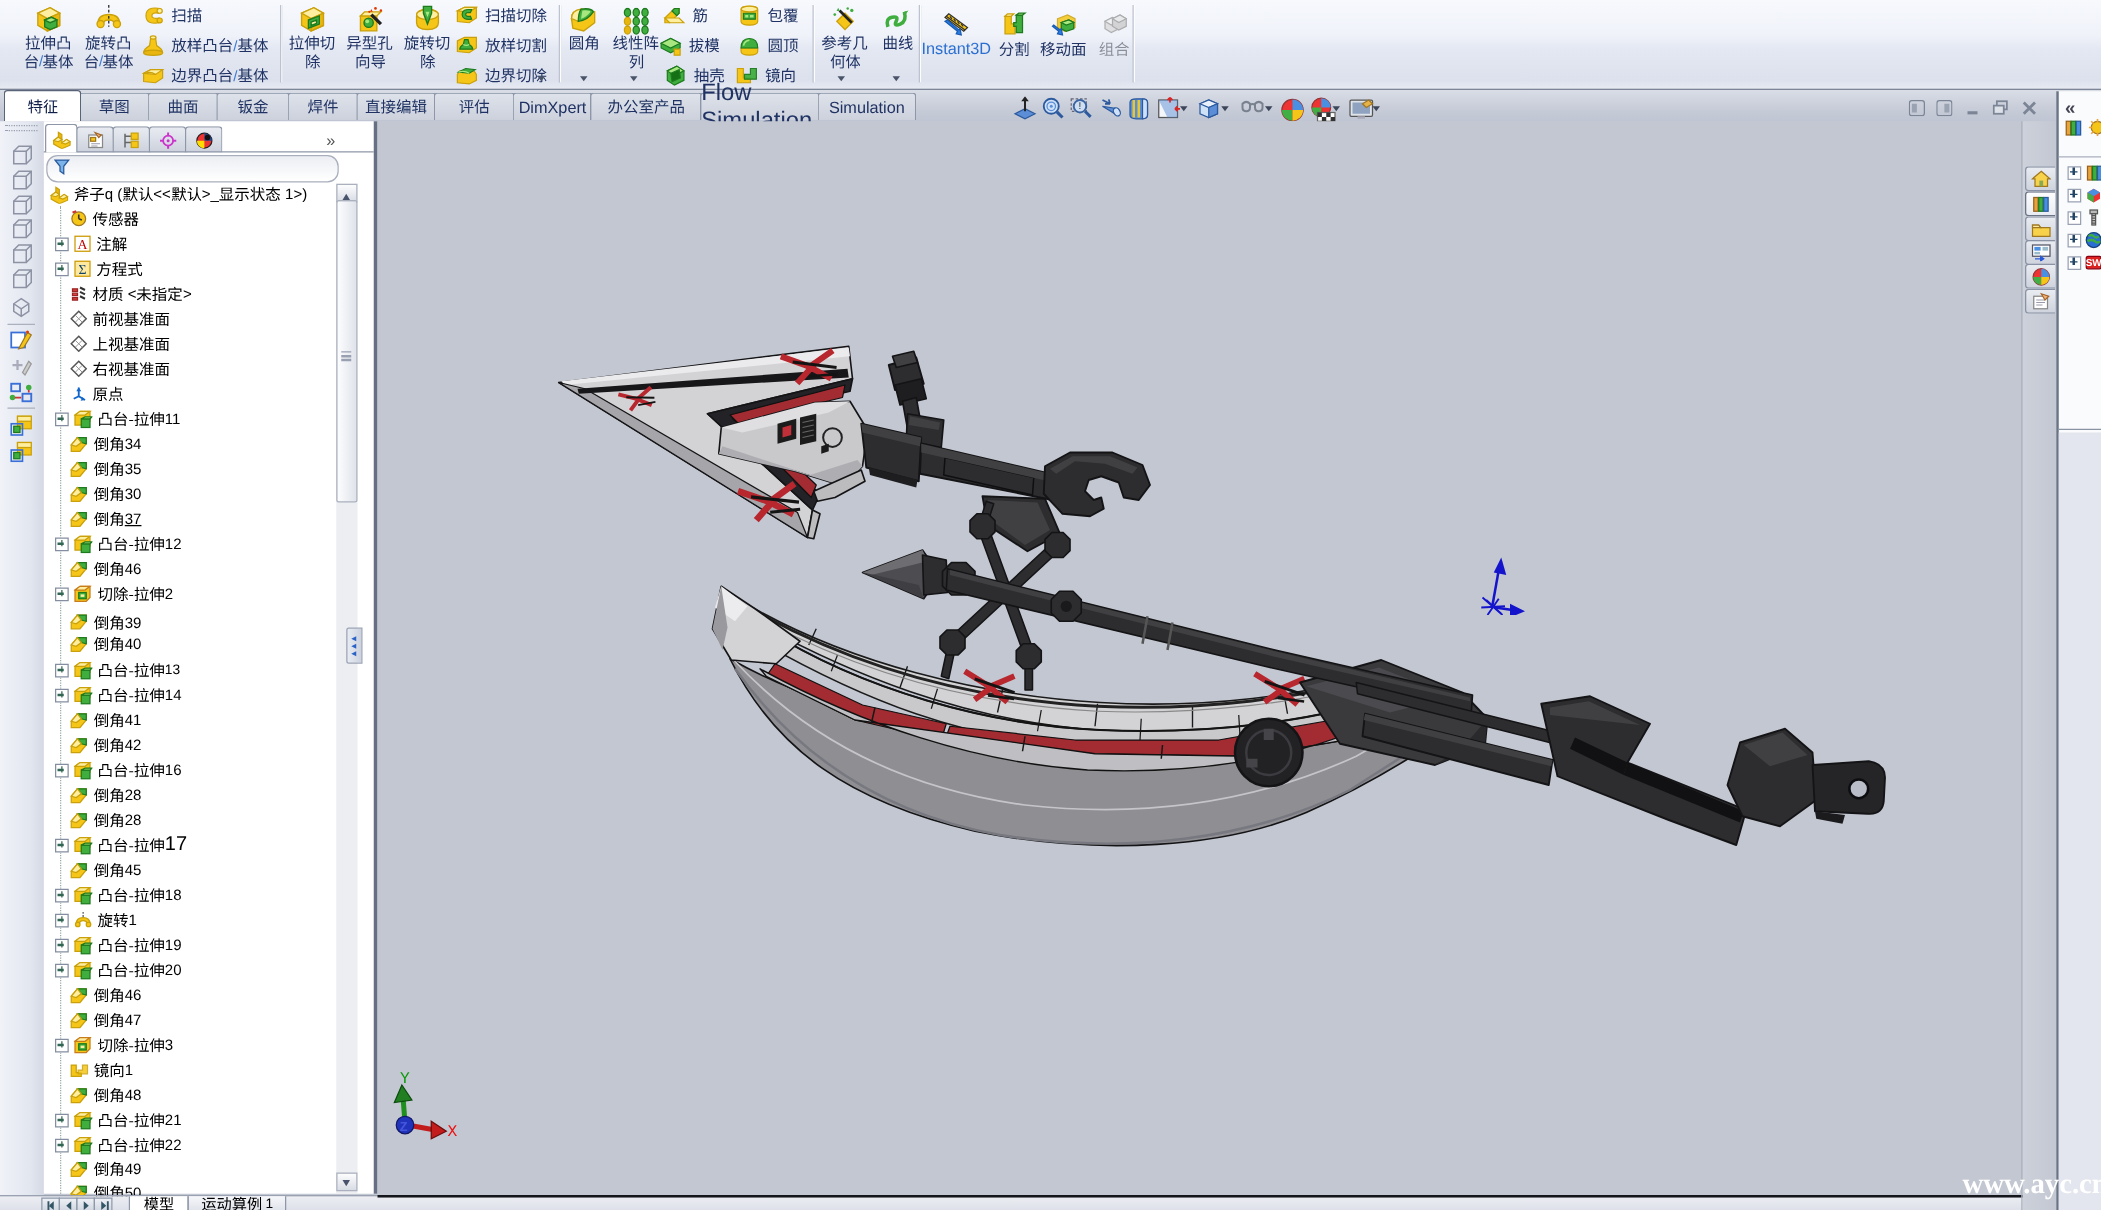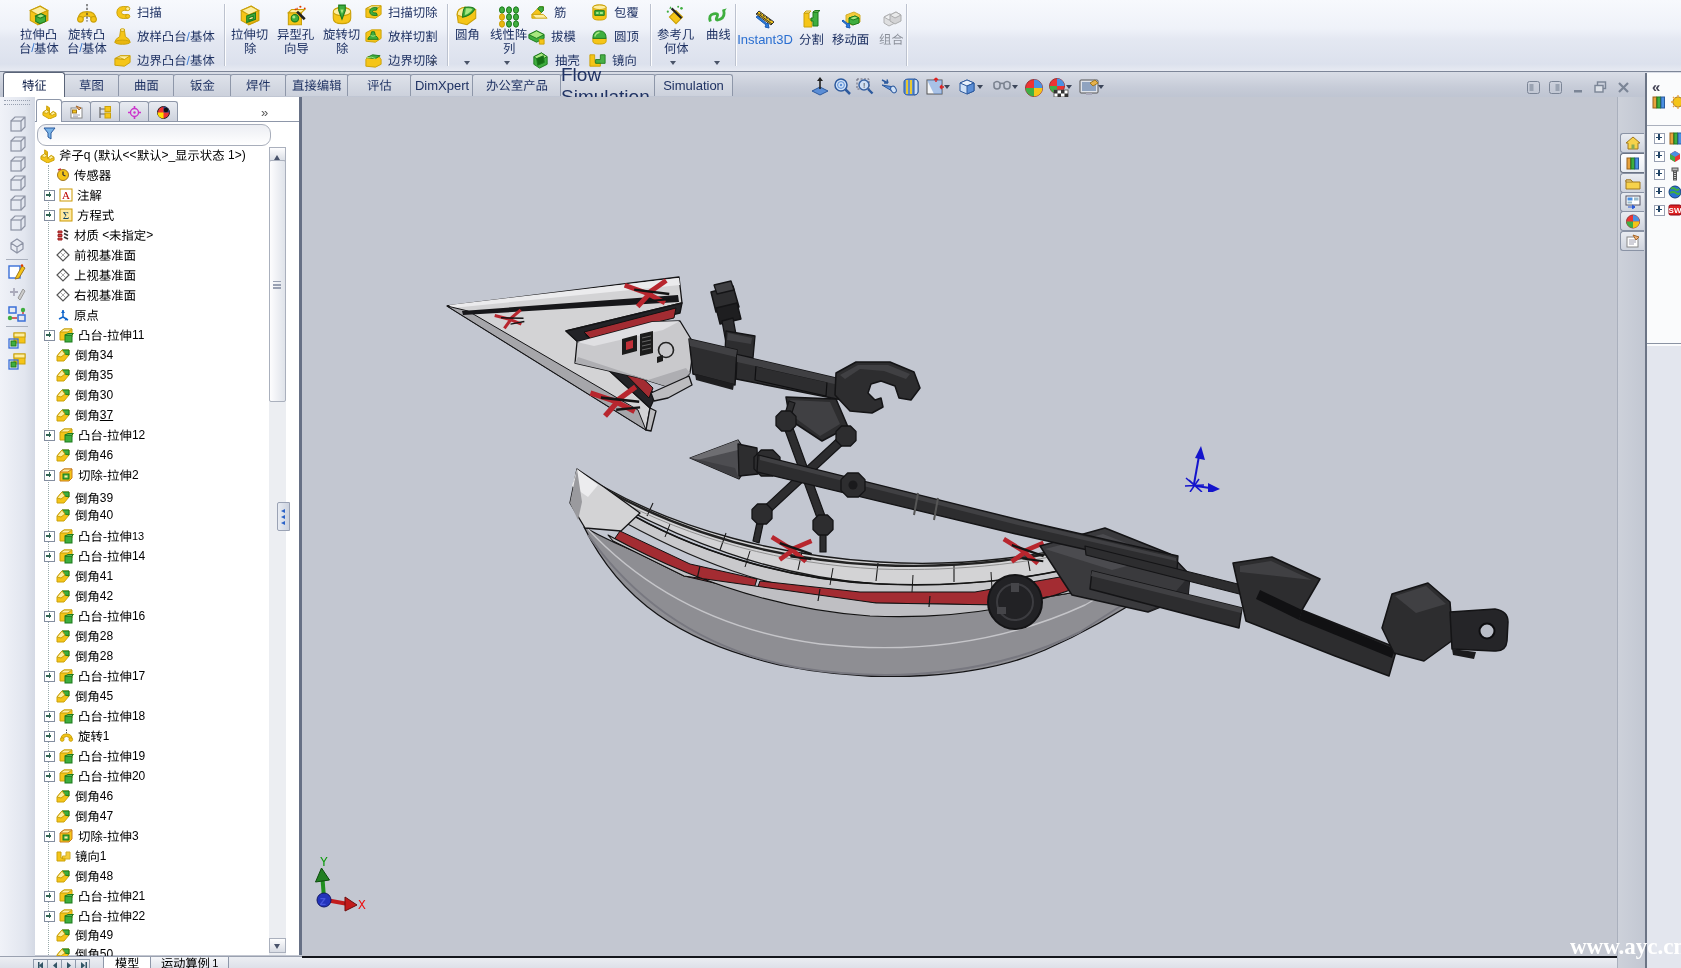--- a/index.html
+++ b/index.html
@@ -1276,21 +1276,21 @@
         </svg>
       </span>
       <span class="row">
         <svg class="z" style="width:53.9px;height:12.4px;" viewBox="0 0 4347 1000" fill="#000">
           <use href="#z51f8" x="0"></use>
           <use href="#z53f0" x="1000"></use>
           <use href="#z2d" x="2000"></use>
           <use href="#z62c9" x="2347"></use>
           <use href="#z4f38" x="3347"></use>
         </svg>
-        <span style="font-size:12px">17</span>
+        <span style="font-size:16px">17</span>
       </span>
     </div>
     <div class="trow" style="left:21px;top:589px;">
       <span style="margin-right:4px;flex:none;display:flex">
         <svg width="15" height="15" viewBox="0 0 15 15">
           <g transform="scale(1.0)">
             <path d="M1 8 L6 2 L13 2 L13 7 L8 13 L1 13 Z" fill="#f5c518" stroke="#caa10a"></path>
             <path d="M6 2 L13 2 L13 7 L9 6 Z" fill="#3fae3f" stroke="#1d7a1d"></path>
             <path d="M1 8 L6 2 L9 6 L5 9 Z" fill="#fdeea0" stroke="#caa10a"></path>
           </g>

